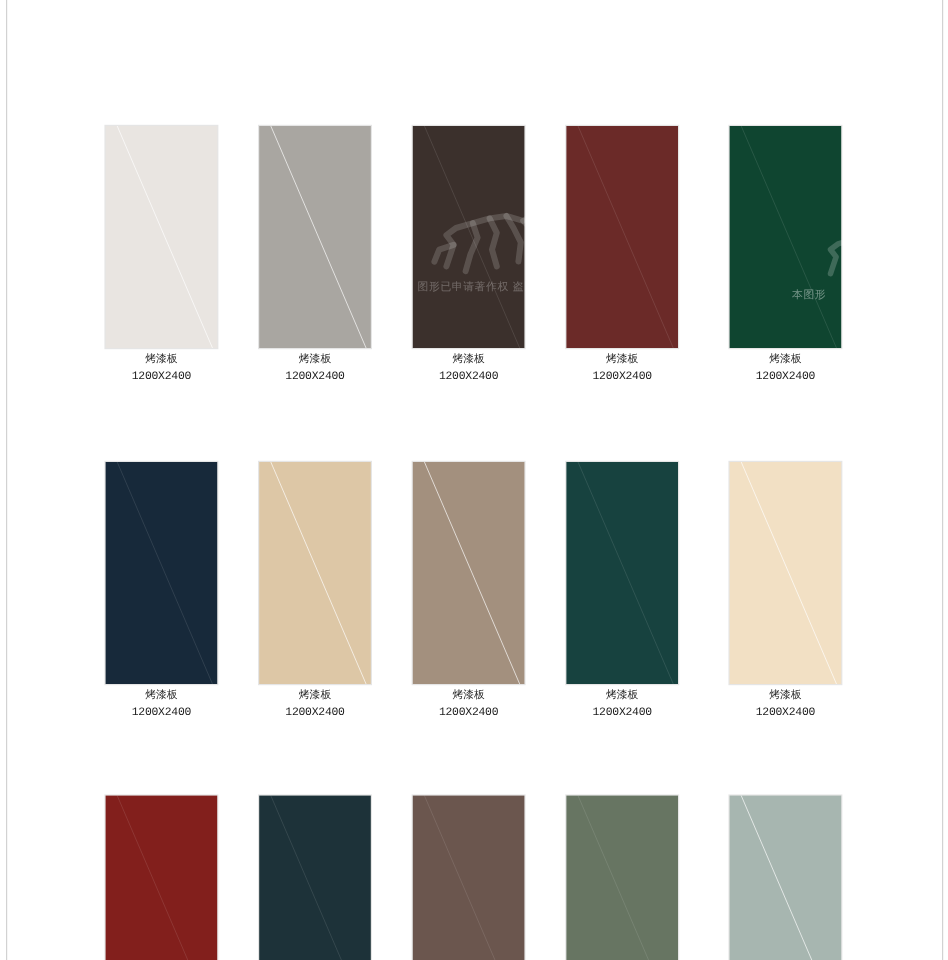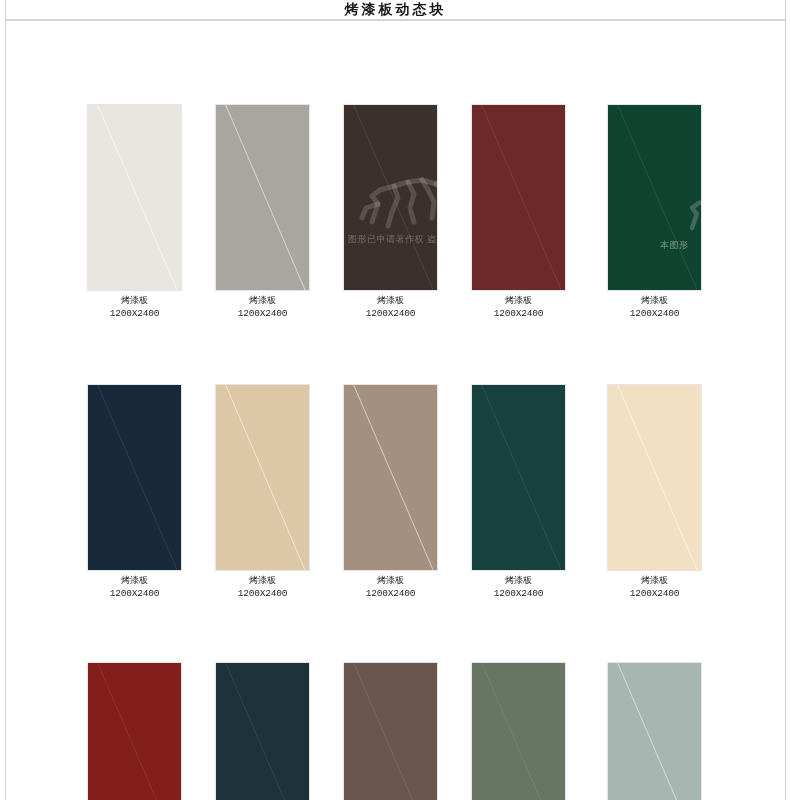--- a/index.html
+++ b/index.html
@@ -149,23 +149,20 @@
   #watermark-right  .wm-text { color: rgba(255,255,255,0.42); }
 </style>
 </head>
 <body>
 
 <div id="page">
 
   <div class="frame-rule-v left"></div>
   <div class="frame-rule-v right"></div>
 
-  <div id="title-bar">
-    <div id="title-text">烤漆板动态块</div>
-  </div>
 
   <div id="grid">
       <div class="row row-0">
         <div class="cell cell-0">
           <div class="swatch" style="background: rgb(233, 229, 225);">
             <div class="crease">
               <svg viewBox="0 0 100 100" preserveAspectRatio="none">
                 <line x1="18" y1="10" x2="88" y2="92" stroke="rgba(255,255,255,0.80)" stroke-width="0.7" vector-effect="non-scaling-stroke"></line>
               </svg>
             </div>

